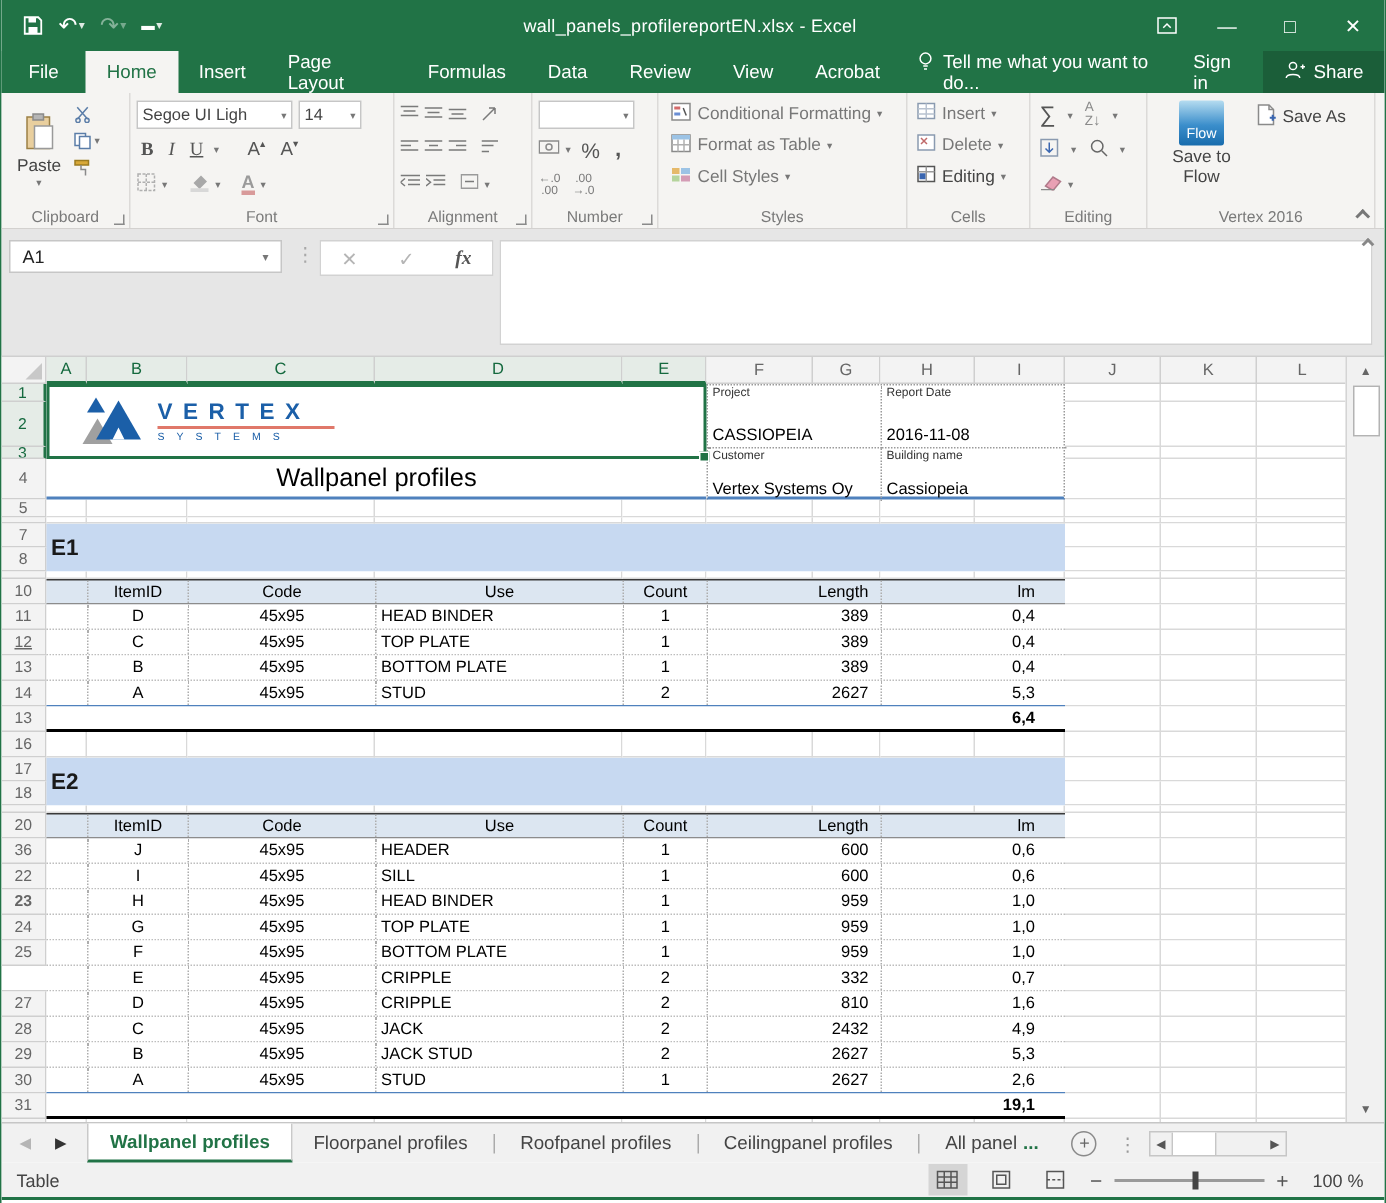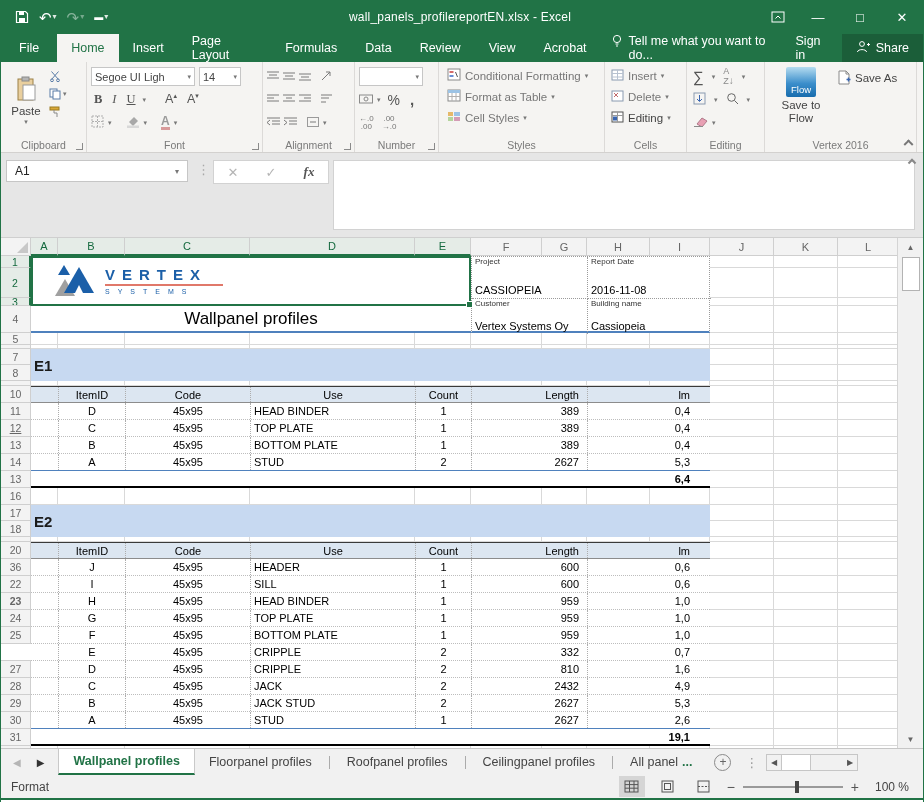--- a/index.html
+++ b/index.html
@@ -928,21 +928,21 @@
   <span class="addsheet">+</span>
   <span class="tab-dots">⋮</span>
   <div class="hscroll">
     <span class="hs-btn">◀</span>
     <span class="hs-thumb"></span>
     <span class="hs-btn" style="margin-left:auto;">▶</span>
   </div>
 </div>
 
 <div class="statusbar">
-  <span class="status-left">Format</span>
+  <span class="status-left">Table</span>
   <div class="status-right">
     <span class="viewbtn sel">
       <svg width="15" height="13" viewBox="0 0 15 13">
           <rect x="1" y="1" width="13" height="11" fill="none" stroke="#555"></rect>
           <path d="M1 4.6h13M1 8.2h13M5.5 1v11M10 1v11" stroke="#555"></path>
         </svg>
     </span>
     <span class="viewbtn">
       <svg width="15" height="13" viewBox="0 0 15 13">
           <rect x="2" y="1" width="11" height="11" fill="none" stroke="#555"></rect>

